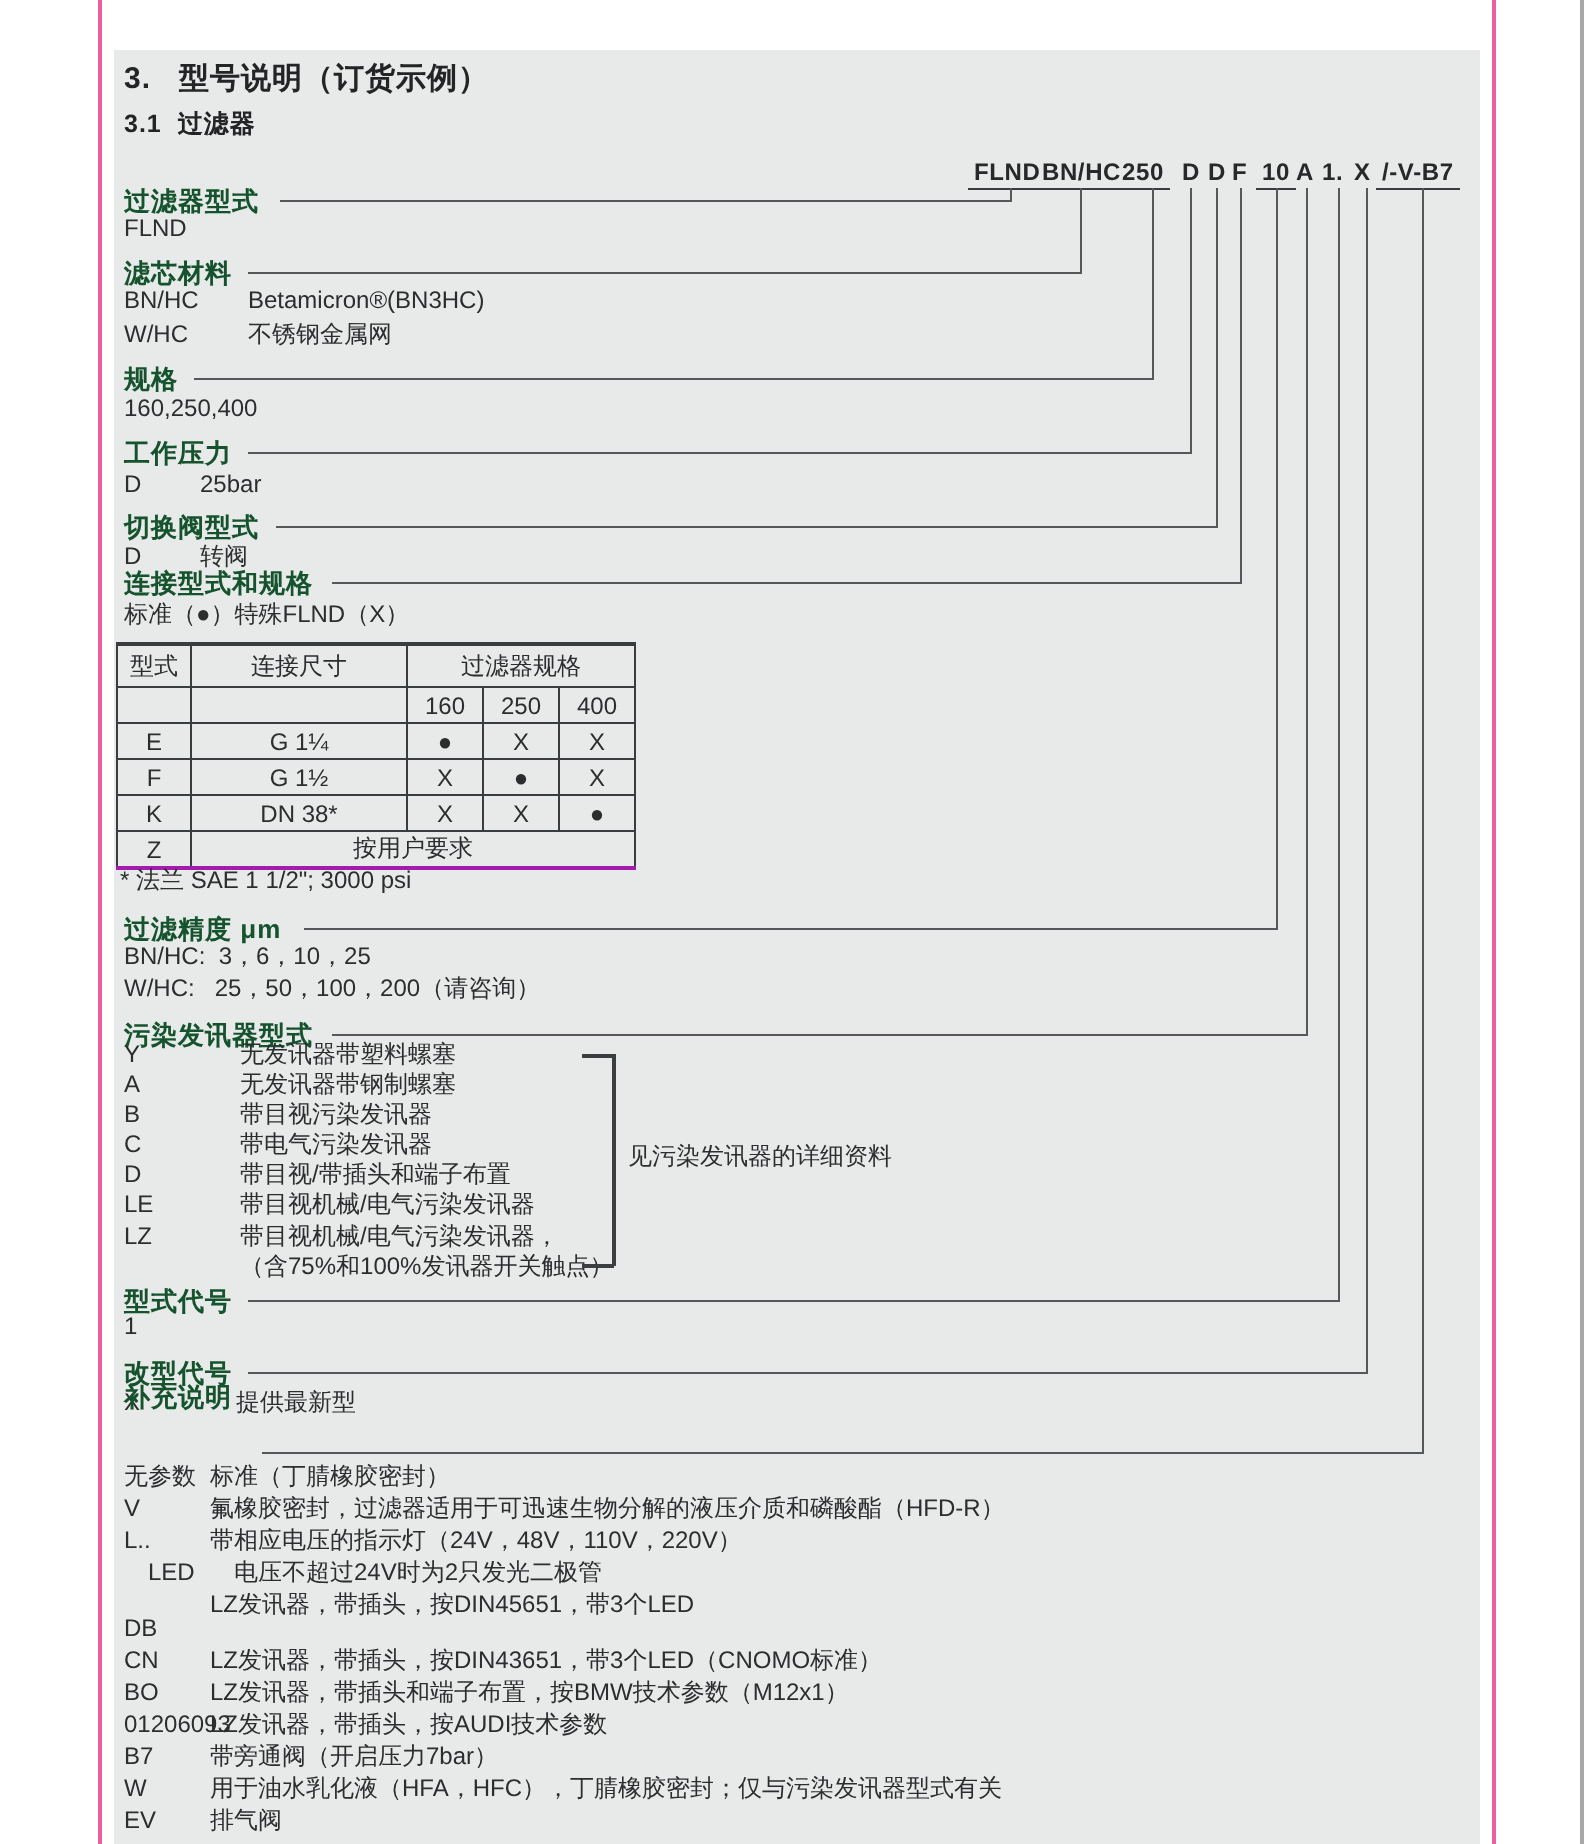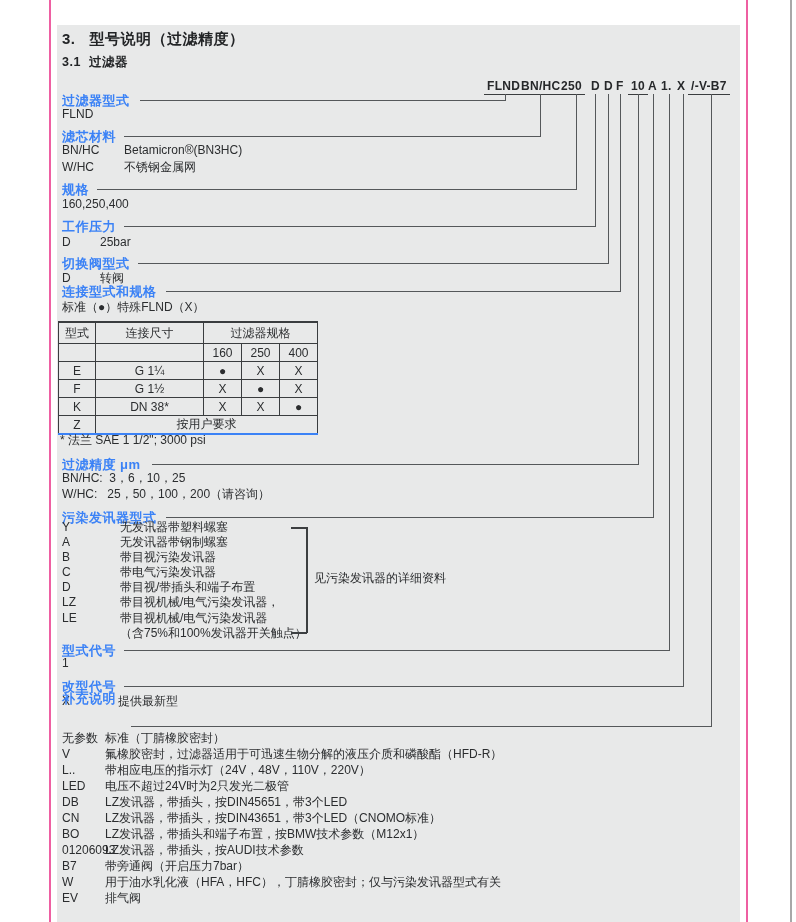--- a/index.html
+++ b/index.html
@@ -4,50 +4,50 @@
 <style>
   html,body{margin:0;padding:0;background:#ffffff;}
   .page{position:relative;width:796px;height:922px;background:#ffffff;overflow:hidden;
         font-family:"Liberation Sans","DejaVu Sans",sans-serif;color:#2b2d2f;}
   .panel{position:absolute;left:57px;top:25px;width:683px;height:897px;background:#e8e9e9;}
   .edge{position:absolute;top:0;height:922px;}
   .pink{background:#ee5fa2;width:2px;}
   .gray{background:#a8a8a8;width:2px;}
   .title{position:absolute;font-size:15px;font-weight:bold;letter-spacing:.5px;white-space:pre;color:#222426;}
   .subtitle{position:absolute;font-size:12.5px;font-weight:bold;letter-spacing:.5px;white-space:pre;color:#222426;}
-  .h{position:absolute;font-size:13px;font-weight:bold;letter-spacing:.5px;white-space:pre;color:#3b82f6;}
+  .h{position:absolute;font-size:13px;font-weight:bold;letter-spacing:.5px;white-space:pre;color:#14532d;}
   .t{position:absolute;font-size:12px;white-space:pre;color:#2b2d2f;}
   .vline,.hline{position:absolute;background:#55585a;}
   .code-seg{position:absolute;top:79px;font-size:12px;font-weight:bold;color:#26282a;letter-spacing:.3px;white-space:pre;}
   .code-seg.u{border-bottom:1.5px solid #3a3d3f;padding:0 3px 1px 3px;}
   .rows{position:absolute;font-size:12px;color:#2b2d2f;}
   .rows .r{display:flex;}
   .rows .lbl{flex:0 0 auto;white-space:pre;}
   .rows .dsc{white-space:pre;}
   table.conn{position:absolute;left:58px;top:321px;border-collapse:collapse;
-             border-top:2px solid #3a3d3f;border-bottom:2px solid #3b82f6;}
+             border-top:2px solid #3a3d3f;border-bottom:2px solid #a21caf;}
   table.conn td{border:1px solid #3a3d3f;font-size:12px;color:#2b2d2f;padding:0;height:17px;}
   table.conn tr.hdr1 td{height:20px;}
   td.c{text-align:center;}
   td.l{text-align:center;padding-left:8px;}
   .w-type{width:36px;} .w-conn{width:107px;} .w-s{width:37px;}
   .dot{font-size:13px;}
   .bracket{position:absolute;background:#3c3f41;}
 </style>
 </head>
 <body>
 
 <div class="page">
 
   <div class="panel"></div>
   <div class="edge pink" style="left:49px;"></div>
   <div class="edge pink" style="left:746px;"></div>
   <div class="edge gray" style="left:790px;"></div>
 
-  <div class="title" style="left:62px;top:30px;"><span>3.</span><span style="display:inline-block;width:14px;"></span><span>型号说明（过滤精度）</span></div>
+  <div class="title" style="left:62px;top:30px;"><span>3.</span><span style="display:inline-block;width:14px;"></span><span>型号说明（订货示例）</span></div>
   <div class="subtitle" style="left:62px;top:54px;"><span>3.1</span><span style="display:inline-block;width:8px;"></span><span>过滤器</span></div>
 
   <div class="code-seg u" style="left:484px;">FLND</div>
   <div class="code-seg u" style="left:518px;">BN/HC</div>
   <div class="code-seg u" style="left:558px;">250</div>
   <div class="code-seg" style="left:591px;">D</div>
   <div class="code-seg" style="left:604px;">D</div>
   <div class="code-seg" style="left:616px;">F</div>
   <div class="code-seg u" style="left:628px;">10</div>
   <div class="code-seg" style="left:648px;">A</div>
@@ -179,26 +179,26 @@
       </div>
     <div class="r">
         <span class="lbl" style="width:58px;">C</span>
         <span class="dsc">带电气污染发讯器</span>
       </div>
     <div class="r">
         <span class="lbl" style="width:58px;">D</span>
         <span class="dsc">带目视/带插头和端子布置</span>
       </div>
     <div class="r">
+        <span class="lbl" style="width:58px;">LE</span>
+        <span class="dsc">带目视机械/电气污染发讯器</span>
+      </div>
+    <div class="r">
         <span class="lbl" style="width:58px;">LZ</span>
         <span class="dsc">带目视机械/电气污染发讯器，</span>
-      </div>
-    <div class="r">
-        <span class="lbl" style="width:58px;">LE</span>
-        <span class="dsc">带目视机械/电气污染发讯器</span>
       </div>
     <div class="r">
         <span class="lbl" style="width:58px;"></span>
         <span class="dsc">（含75%和100%发讯器开关触点）</span>
       </div>
   </div>
 
   <div class="bracket" style="left:291px;top:527px;width:16px;height:1.5px;"></div>
   <div class="bracket" style="left:306px;top:527px;width:1.5px;height:106px;"></div>
   <div class="bracket" style="left:291px;top:632px;width:16px;height:1.5px;"></div>
@@ -223,25 +223,25 @@
       </div>
     <div class="r">
         <span class="lbl" style="width:43px;">V</span>
         <span class="dsc">氟橡胶密封，过滤器适用于可迅速生物分解的液压介质和磷酸酯（HFD-R）</span>
       </div>
     <div class="r">
         <span class="lbl" style="width:43px;">L..</span>
         <span class="dsc">带相应电压的指示灯（24V，48V，110V，220V）</span>
       </div>
     <div class="r">
-        <span class="lbl" style="width:43px;">LED</span>
+        <span class="lbl" style="width:43px;margin-left:12px;">LED</span>
         <span class="dsc">电压不超过24V时为2只发光二极管</span>
       </div>
     <div class="r">
-        <span class="lbl" style="width:43px;">DB</span>
+        <span class="lbl" style="width:43px;margin-top:12px;">DB</span>
         <span class="dsc">LZ发讯器，带插头，按DIN45651，带3个LED</span>
       </div>
     <div class="r">
         <span class="lbl" style="width:43px;">CN</span>
         <span class="dsc">LZ发讯器，带插头，按DIN43651，带3个LED（CNOMO标准）</span>
       </div>
     <div class="r">
         <span class="lbl" style="width:43px;">BO</span>
         <span class="dsc">LZ发讯器，带插头和端子布置，按BMW技术参数（M12x1）</span>
       </div>

